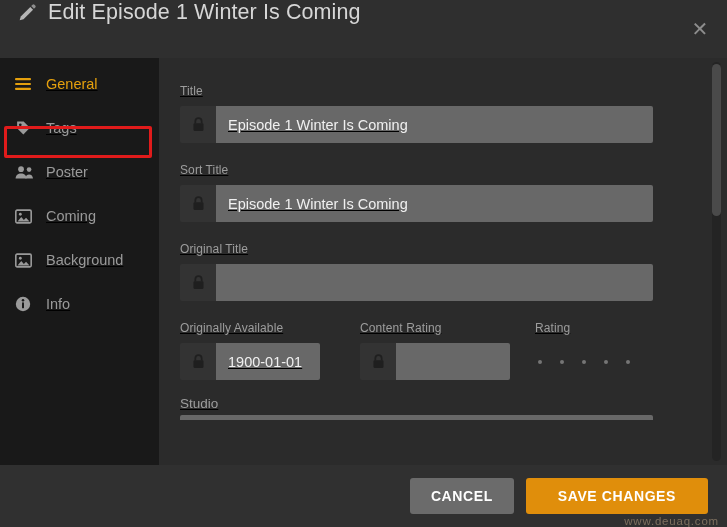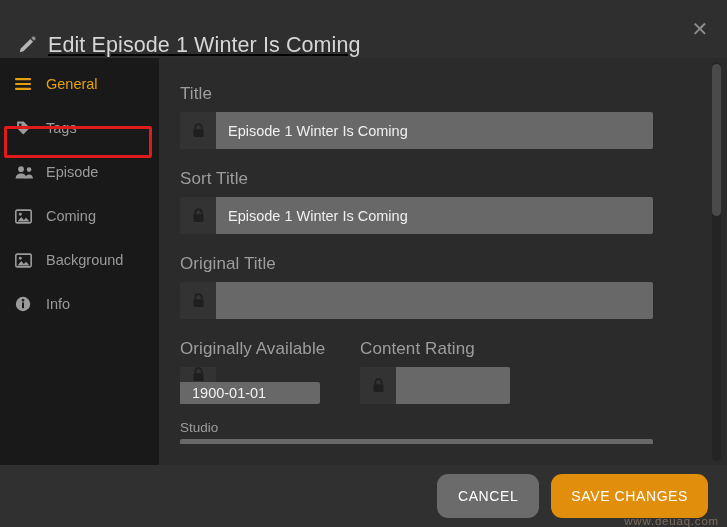--- a/index.html
+++ b/index.html
@@ -23,25 +23,24 @@
     display: flex;
     flex-direction: column;
   }
 
   
   .header {
     height: 58px;
     min-height: 58px;
     background: #2f2f2f;
     display: flex;
-    align-items: flex-end;
+    align-items: flex-start;
     padding: 0 0 0 14px;
     position: relative;
     box-sizing: border-box;
-    text-decoration: underline;
   }
   .header-pencil {
     width: 26px;
     height: 26px;
     display: flex;
     align-items: center;
     justify-content: center;
     margin-right: 8px;
     flex: 0 0 auto;
   }
@@ -68,20 +67,21 @@
     font-family: "Liberation Sans", sans-serif;
   }
 
   
   .body {
     flex: 1;
     display: flex;
     min-height: 0;
     position: relative;
     background: #22c55e;
+    text-decoration: underline;
   }
 
   
   .sidebar {
     width: 159px;
     min-width: 159px;
     background: #191919;
     padding-top: 9px;
     box-sizing: border-box;
     position: relative;
@@ -130,21 +130,21 @@
     overflow: hidden;
     background: #2b2b2b;
   }
   .main-inner {
     padding: 26px 35px 0 21px;
     box-sizing: border-box;
   }
 
   .field-label {
     color: #9d9d9d;
-    font-size: 17px;
+    font-size: 12px;
     margin-bottom: 8px;
     letter-spacing: 0.1px;
   }
   .field-block { margin-bottom: 20px; }
 
   .input-row {
     display: flex;
     align-items: stretch;
     height: 37px;
   }
@@ -175,21 +175,21 @@
 
   
   .row3 {
     display: flex;
     margin-bottom: 16px;
   }
   .col-avail { width: 180px; }
   .col-rating-content { width: 175px; }
   .col-rating { width: 140px; }
 
-  .col-avail .input-row { width: 140px; flex-direction: column; }
+  .col-avail .input-row { width: 140px; }
   .col-rating-content .input-row { width: 150px; }
 
   .rating-dots {
     display: flex;
     align-items: center;
     height: 37px;
     padding-left: 3px;
   }
   .rating-dots .dot {
     width: 4px;
@@ -233,38 +233,38 @@
     min-height: 62px;
     background: #303030;
     display: flex;
     align-items: center;
     justify-content: flex-end;
     padding-right: 19px;
     position: relative;
     box-sizing: border-box;
   }
   .btn {
-    height: 44px;
+    height: 36px;
     border: none;
-    border-radius: 11px;
+    border-radius: 3px;
     font-size: 14px;
-    font-weight: normal;
+    font-weight: bold;
     letter-spacing: 0.6px;
     cursor: pointer;
     font-family: "Liberation Sans", sans-serif;
     color: #ffffff;
   }
   .btn-cancel {
     background: #6b6b6b;
     padding: 0 21px;
     margin-right: 12px;
   }
   .btn-save {
     background: #e08e0b;
-    padding: 0 20px;
+    padding: 0 32px;
   }
   .watermark {
     position: absolute;
     right: 8px;
     bottom: 0;
     color: #8a7a66;
     font-size: 11.5px;
     letter-spacing: 0.8px;
     font-family: "Liberation Sans", sans-serif;
     opacity: 0.85;
@@ -313,21 +313,21 @@
 
       <div class="nav-item">
         <span class="nav-icon">
           <svg width="19" height="15" viewBox="0 0 22 16">
             <circle cx="7" cy="4.2" r="3.3" fill="#9a9a9a"></circle>
             <path d="M0.7 15c0-3.6 2.8-5.8 6.3-5.8s6.3 2.2 6.3 5.8H0.7z" fill="#9a9a9a"></path>
             <circle cx="16.3" cy="4.6" r="2.7" fill="#9a9a9a"></circle>
             <path d="M12 15c0-3 2.1-4.8 4.4-4.8 2.3 0 4.4 1.8 4.4 4.8H12z" fill="#9a9a9a"></path>
           </svg>
         </span>
-        <span>Episode</span>
+        <span>Poster</span>
       </div>
 
       <div class="nav-item">
         <span class="nav-icon">
           <svg width="17" height="15" viewBox="0 0 18 16">
             <rect x="0.8" y="1.2" width="16.4" height="13.6" rx="1.4" fill="none" stroke="#9a9a9a" stroke-width="1.7"></rect>
             <circle cx="5.6" cy="5.6" r="1.5" fill="#9a9a9a"></circle>
             <path d="M2.6 13.2l4-4.6 2.8 3 2.3-2.4 3.7 4H2.6z" fill="#9a9a9a"></path>
           </svg>
         </span>
@@ -422,20 +422,30 @@
               <span class="lock-box">
                 <svg width="13" height="15" viewBox="0 0 14 16">
                   <path d="M3.6 7V4.6a3.4 3.4 0 016.8 0V7" fill="none" stroke="#1f1f1f" stroke-width="1.9"></path>
                   <rect x="1.6" y="6.6" width="10.8" height="8.4" rx="1.3" fill="#1f1f1f"></rect>
                 </svg>
               </span>
               <input class="text-input" type="text" value="" style="">
             </div>
           </div>
 
+          <div class="col-rating">
+            <div class="field-label">Rating</div>
+            <div class="rating-dots">
+              <span class="dot"></span>
+              <span class="dot"></span>
+              <span class="dot"></span>
+              <span class="dot"></span>
+              <span class="dot"></span>
+            </div>
+          </div>
         </div>
 
         <div>
           <div class="studio-label">Studio</div>
           <div class="studio-strip"></div>
         </div>
 
       </div>
 
       <div class="scrollbar-track">

